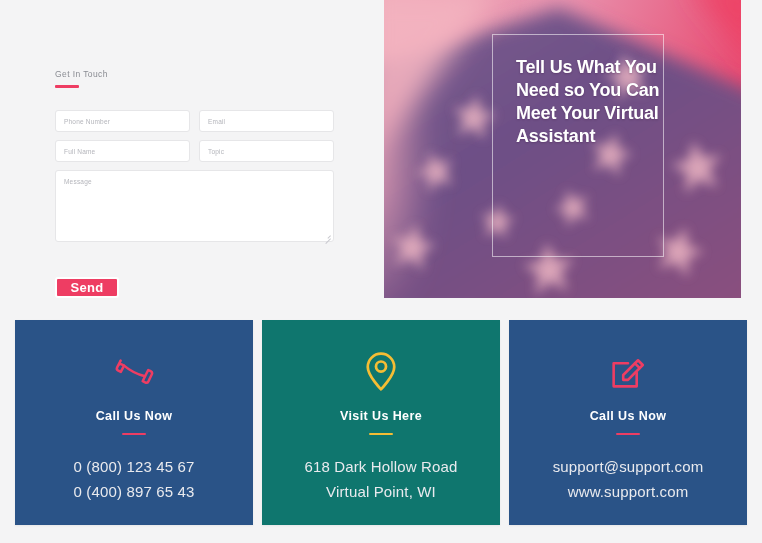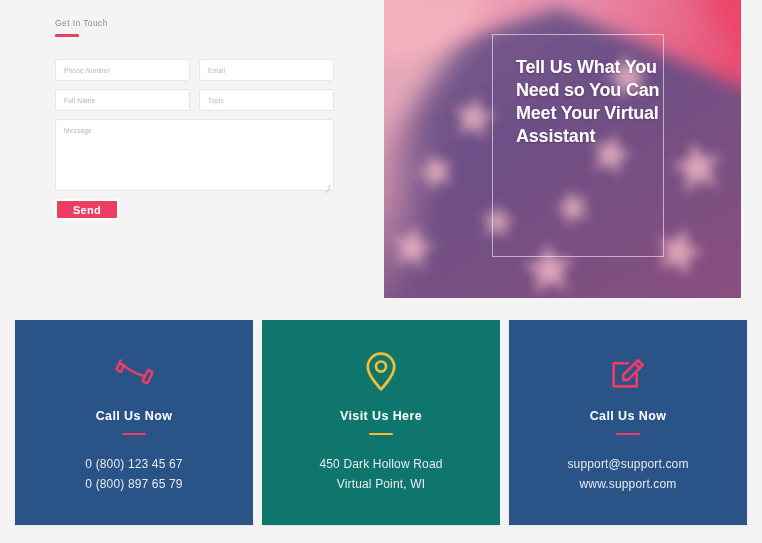--- a/index.html
+++ b/index.html
@@ -15,20 +15,21 @@
     position: relative;
   }
 
   
   .top-section {
     position: relative;
     width: 762px;
     height: 298px;
     background: #f4f4f5;
     display: flex;
+    align-items: flex-end;
   }
 
   
   .form-col {
     width: 384px;
     box-sizing: border-box;
     padding: 18px 50px 0 55px;
     background: #f4f4f5;
   }
   .eyebrow {
@@ -97,29 +98,29 @@
   }
   .textarea-grip i {
     position: absolute;
     right: 0;
     background: #c9c9cf;
     height: 1px;
     transform-origin: right bottom;
   }
 
   .send-btn {
-    margin-top: 8px;
+    margin-top: 35px;
     width: 64px;
     height: 21px;
     background: #ee3d63;
     border: 2px solid #ffffff;
     border-radius: 3px;
     box-sizing: border-box;
     color: #ffffff;
-    font-size: 11px;
+    font-size: 13px;
     font-weight: bold;
     letter-spacing: 0.3px;
     display: flex;
     align-items: center;
     justify-content: center;
     cursor: pointer;
     padding: 0;
     font-family: inherit;
   }
 
@@ -205,21 +206,21 @@
     height: 2px;
     margin-top: 10px;
     border-radius: 1px;
   }
   .card.blue .card-rule { background: #ee3d63; }
   .card.pink .card-rule { background: #f5bd34; }
 
   .card-lines {
     margin-top: 20px;
     text-align: center;
-    font-size: 12px;
+    font-size: 15px;
     line-height: 1.65;
     color: #e9eaee;
     letter-spacing: 0.15px;
   }
   .card-lines div { white-space: nowrap; }
 </style>
 </head>
 <body>
 
 <div class="top-section">
@@ -338,35 +339,35 @@
       <svg width="40" height="40" viewBox="0 0 48 48" fill="none" stroke="#ee3d63" stroke-width="3" stroke-linecap="round" stroke-linejoin="round">
         <path d="M13 6 L6.5 12.5 a3 3 0 0 0 0 4.2 L9 19 l6-6 -2.3-2.3 a3 3 0 0 0 -4.2 0 Z" transform="rotate(-18 24 24)"></path>
         <path d="M15 13 C 20 21, 27 28, 35 33" transform="rotate(-18 24 24)"></path>
         <path d="M35 33 l6-6 2.3 2.3 a3 3 0 0 1 0 4.2 L37 40 a3 3 0 0 1 -4.2 0 L30.5 37.7 Z" transform="rotate(-18 24 24)"></path>
       </svg>
     </div>
     <div class="card-title">Call Us Now</div>
     <div class="card-rule"></div>
     <div class="card-lines">
       <div>0 (800) 123 45 67</div>
-      <div>0 (800) 897 65 79</div>
+      <div>0 (400) 897 65 43</div>
     </div>
   </div>
 
   <div class="card pink">
     <div class="card-icon">
       <svg width="38" height="42" viewBox="0 0 38 46" fill="none" stroke="#f5bd34" stroke-width="3" stroke-linecap="round" stroke-linejoin="round">
         <path d="M19 3 C 11 3, 4.5 9.5, 4.5 17.5 C 4.5 27, 19 42, 19 42 C 19 42, 33.5 27, 33.5 17.5 C 33.5 9.5, 27 3, 19 3 Z"></path>
         <circle cx="19" cy="17" r="5.5"></circle>
       </svg>
     </div>
     <div class="card-title">Visit Us Here</div>
     <div class="card-rule"></div>
     <div class="card-lines">
-      <div>450 Dark Hollow Road</div>
+      <div>618 Dark Hollow Road</div>
       <div>Virtual Point, WI</div>
     </div>
   </div>
 
   <div class="card blue">
     <div class="card-icon">
       <svg width="40" height="40" viewBox="0 0 46 46" fill="none" stroke="#ee3d63" stroke-width="3" stroke-linecap="round" stroke-linejoin="round">
         <path d="M33 23.5 V 39.5 H 6.5 V 13 H 23"></path>
         <path d="M17.5 26.5 L 34.5 9.5 L 40 15 L 23 32 H 17.5 Z"></path>
         <path d="M31 13 L 36.5 18.5"></path>

